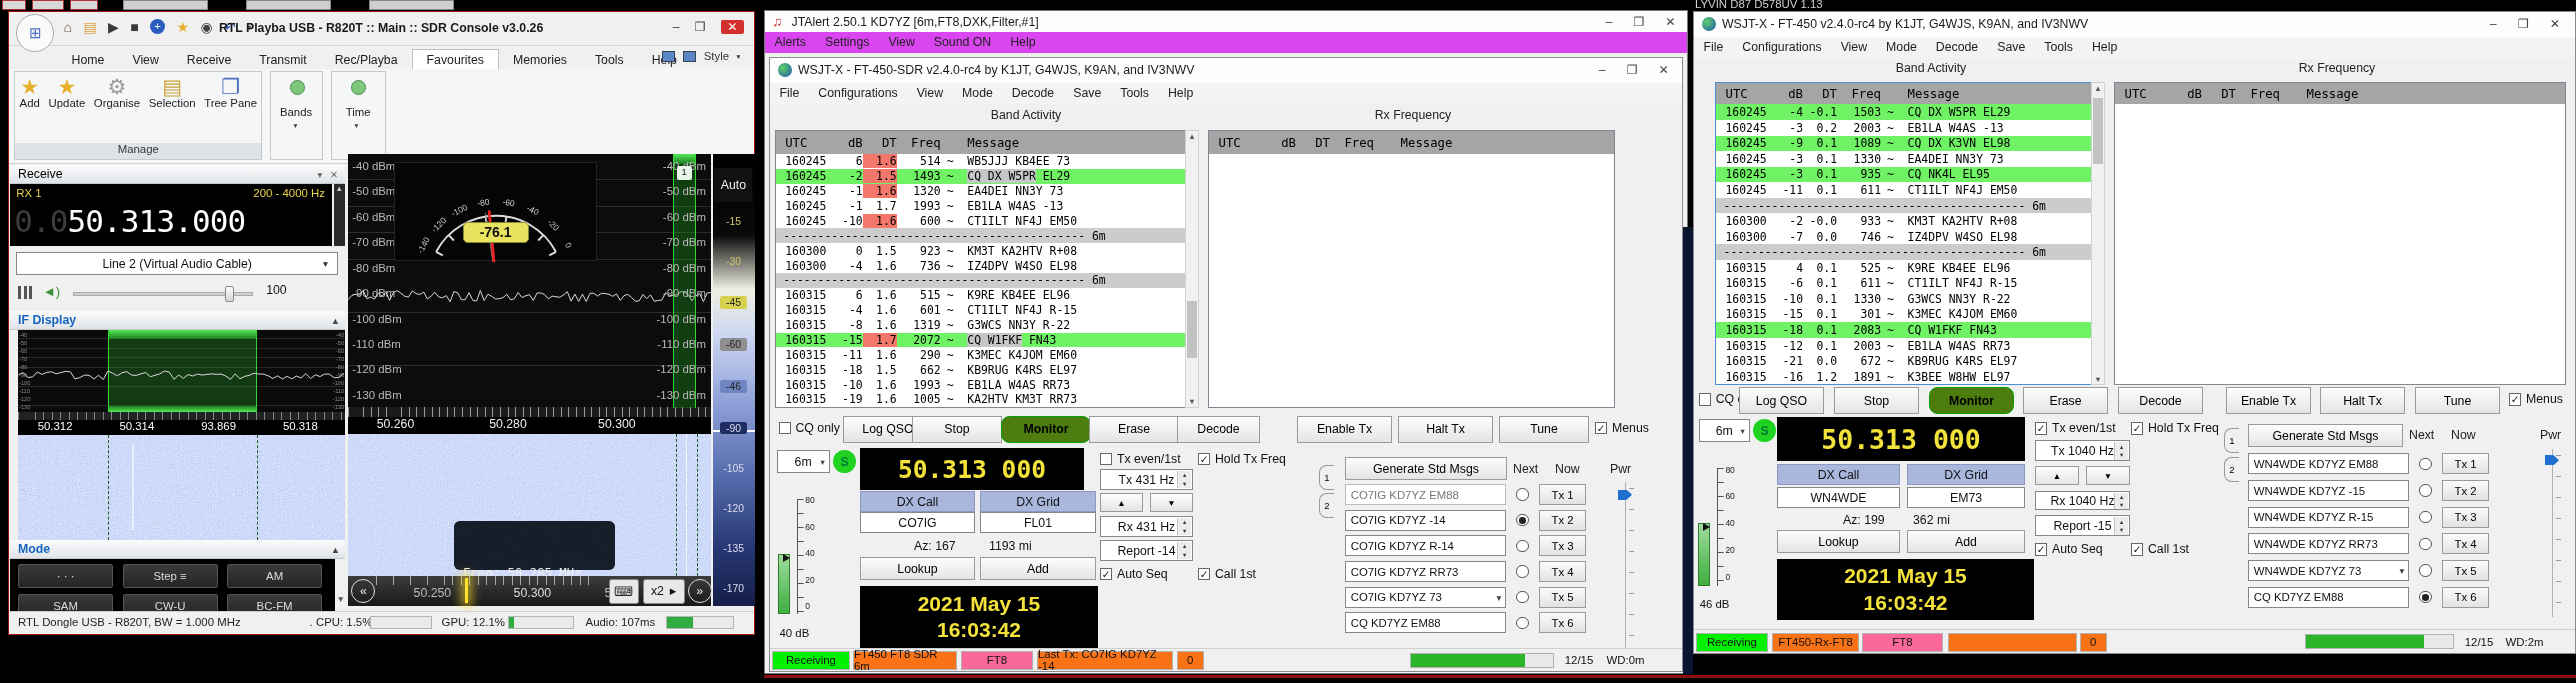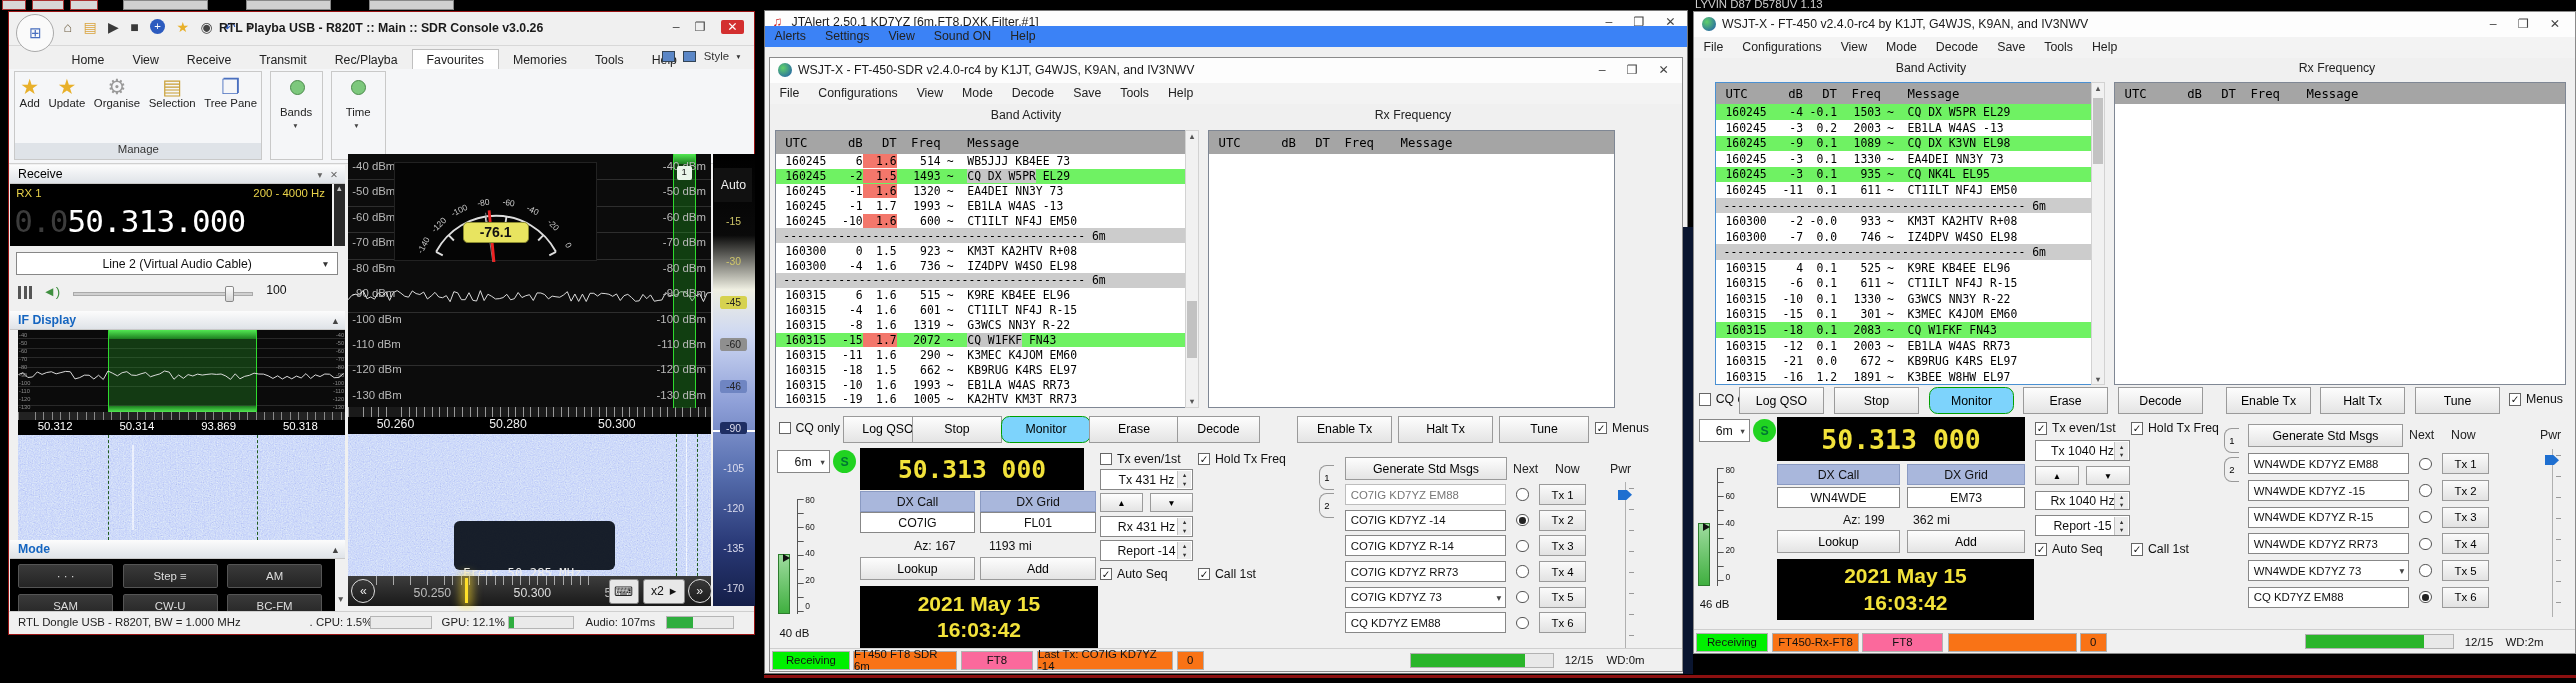--- a/index.html
+++ b/index.html
@@ -8,21 +8,21 @@
 .mono{font-family:"DejaVu Sans Mono",monospace}
 .win{position:absolute;background:#f0f0f0}
 .titletxt{font-size:12.3px;color:#1a1a1a;white-space:nowrap}
 .winbtns{position:absolute;display:flex;gap:21px;color:#444;font-size:12.3px;align-items:center}
 .winbtns span{cursor:default}
 .mi{margin-right:19px;font-size:12.3px;color:#222}
 .menurow{display:flex;align-items:center;padding-left:9.5px}
 .rtab{padding:2.8px 14px;font-size:12.3px;color:#222}
 .rtab.act{background:#fff;border:0.9px solid #c0c0c0;border-bottom:none}
 .btn{display:flex;align-items:center;justify-content:center;background:linear-gradient(#fdfdfd,#e4e4e4);border:0.9px solid #9a9a9a;font-size:12.3px;color:#000;position:absolute}
-.btn.green{background:#7dd3fc;border:1.9px solid #00a000;border-radius:8.5px;font-weight:400}
+.btn.green{background:#4d7c0f;border:1.9px solid #00a000;border-radius:8.5px;font-weight:700}
 .chk{position:absolute;display:flex;align-items:center;gap:4.7px;font-size:12.3px;color:#111}
 .cb{width:12.3px;height:12.3px;border:0.9px solid #666;background:#fff;font-size:10.4px;line-height:11.4px;text-align:center;color:#111;font-style:normal;flex:none}
 .field{position:absolute;background:#fff;border:0.9px solid #878787;display:flex;align-items:center;justify-content:center;font-size:12.3px;color:#111}
 .spin{position:absolute;background:#fff;border:0.9px solid #878787;display:flex;align-items:center;justify-content:center;font-size:12.3px;color:#111}
 .spin .sp{position:absolute;right:0.9px;top:0.9px;bottom:0.9px;width:14px;background:#ececec;border-left:0.9px solid #c2c2c2;display:flex;flex-direction:column;align-items:center;justify-content:space-around;font-size:5.7px;color:#333}
 .hdrcell{position:absolute;background:#a9b7dc;border:0.9px solid #8a9ac2;display:flex;align-items:center;justify-content:center;font-size:12.3px;color:#111}
 .bdisp{position:absolute;background:#000;color:#f2e23a;display:flex;align-items:center;justify-content:center;font-weight:bold}
 .dtable{position:absolute;background:#fff;border:0.9px solid #7f8794;display:flex;flex-direction:column;overflow:hidden}
 .dtable.blue{border:1.9px solid #4a90d2}
 .thead{background:#a5a5a5;color:#000;display:flex;align-items:center;flex:none;font:12.3px "DejaVu Sans Mono",monospace}
@@ -405,21 +405,21 @@
 <div class="win" style="left:764px;top:9.5px;width:924px;height:664px;border:0.9px solid #777">
   <div class="abs" style="left:0;top:0;right:0;height:24.6px;background:#fdfdfd">
     <span class="abs" style="left:7.6px;top:3.8px;color:#c22;font-size:13.2px">♫</span>
     <span class="abs titletxt" style="left:26.5px;top:4.7px">JTAlert 2.50.1 KD7YZ [6m,FT8,DXK,Filter,#1]</span>
     <div class="winbtns" style="right:11.4px;top:4.7px">
       <span>–</span>
       <span>❐</span>
       <span>✕</span>
     </div>
   </div>
-  <div class="abs menurow" style="left:0;top:15px;right:0;height:21px;background:#3b82f6">
+  <div class="abs menurow" style="left:0;top:21px;right:0;height:21px;background:#d946ef">
       <span class="mi">Alerts</span>
       <span class="mi">Settings</span>
       <span class="mi">View</span>
       <span class="mi">Sound ON</span>
       <span class="mi">Help</span>
     </div>
 </div>
 
 <div class="win" id="w1" style="left:769px;top:57px;width:914px;height:615px;border:0.9px solid #8a8a8a">
   <div class="abs" style="left:0;top:0;right:0;height:24.6px;background:#fdfdfd">

